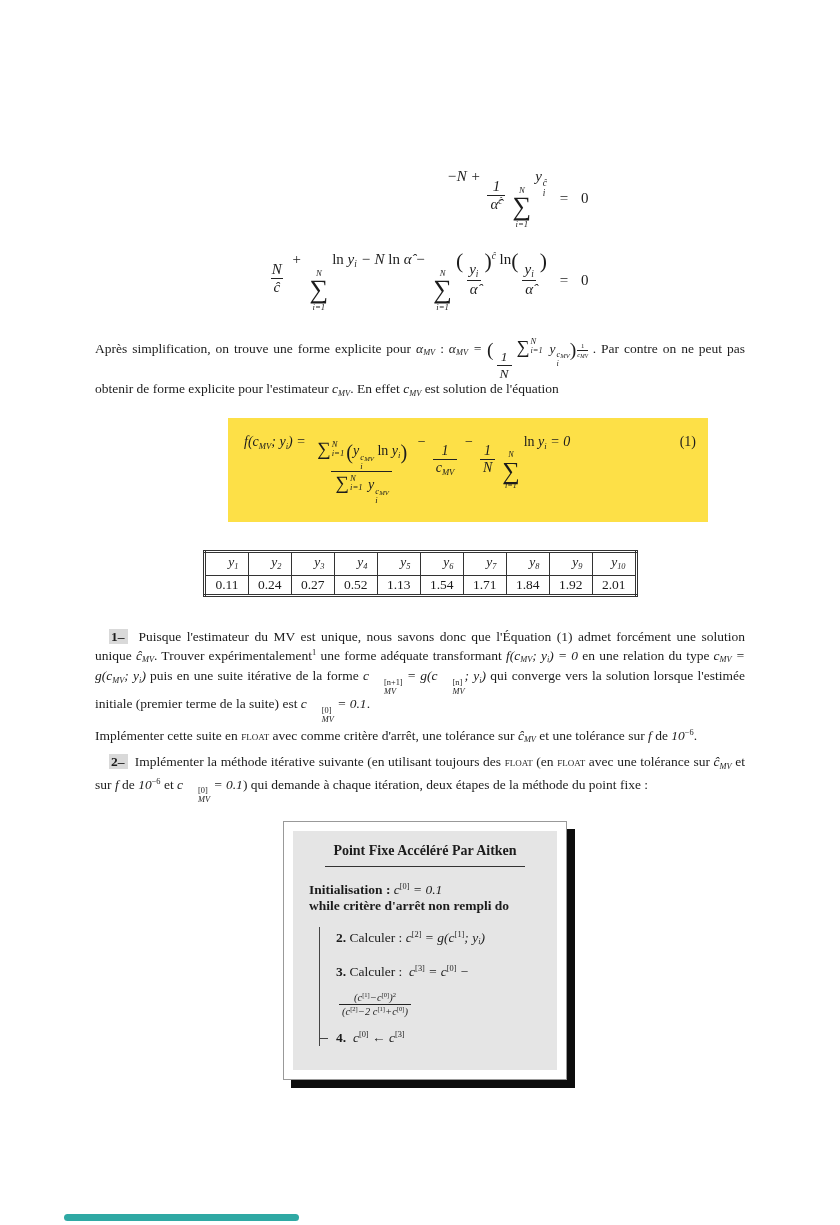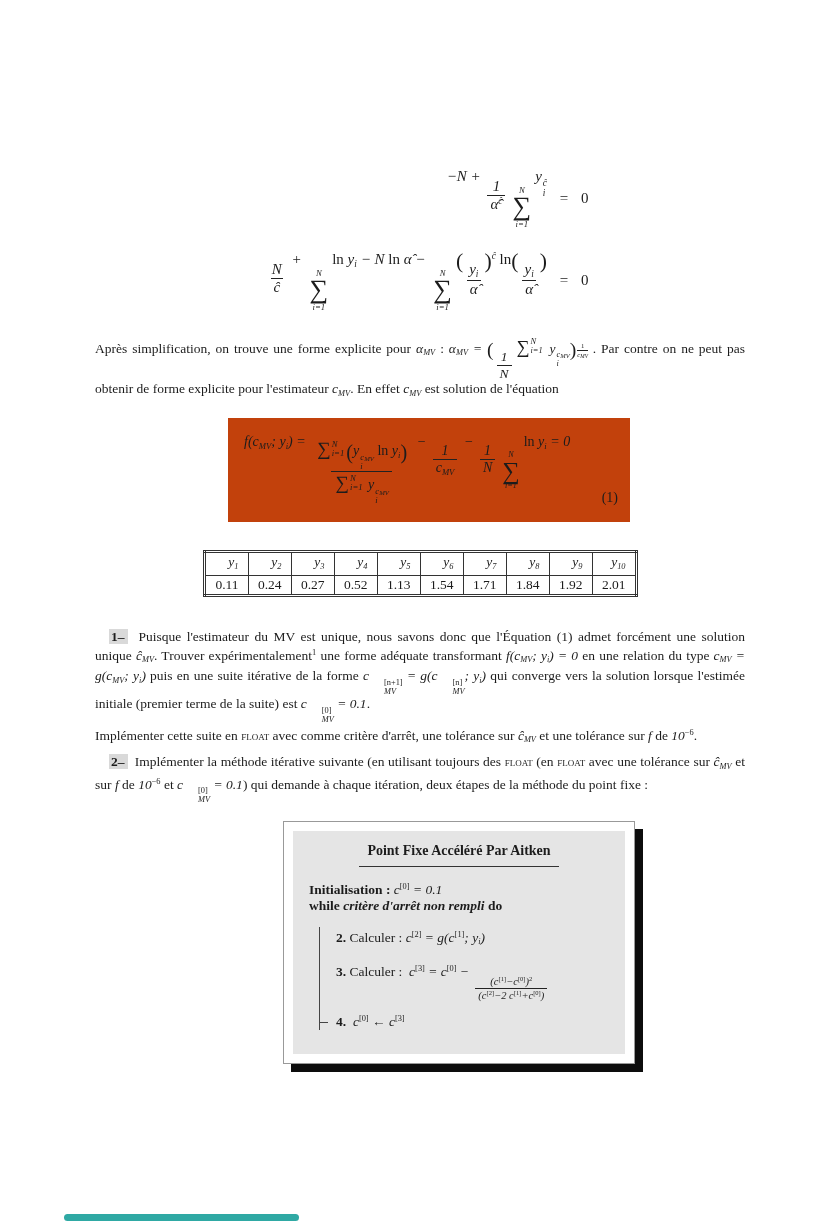--- a/index.html
+++ b/index.html
@@ -3,21 +3,21 @@
 <meta charset="utf-8">
 <style>
   html,body{margin:0;padding:0;background:#fff}
   .page{position:relative;width:840px;height:1225px;background:#fff;overflow:hidden;
         font-family:"Liberation Serif",serif;font-size:13.5px;line-height:16px;color:#1c1c1c;
         box-sizing:border-box;padding:168px 95px 0}
   
   .mt,.mi,.mb,.mbi,.msc{white-space:pre-wrap}
   .mi{font-style:italic}
   .mb{font-weight:700}
-  .mbi{font-weight:700;font-style:italic}
+  .mbi{font-weight:700;}
   .msc{font-variant:small-caps}
   .mqn{font-weight:700;background:#d9d9d9;padding:0 3px 0 2px}
   .msub{font-size:.62em;vertical-align:-.3em;font-style:italic}
   .msup{font-size:.62em;vertical-align:.55em}
   .it{font-style:italic}
   .mbig{font-size:1.45em;vertical-align:-.18em;font-style:normal}
   .mss{display:inline-flex;flex-direction:column;align-items:flex-start;font-size:.62em;
        line-height:1.05;vertical-align:-.55em;margin-left:1px}
   .mss .row{display:block}
   .nsub{font-size:.78em;vertical-align:-.2em;font-style:italic}
@@ -36,31 +36,31 @@
             line-height:1.2;vertical-align:.7em;margin-left:1px}
   .msupfrac .rowd{border-top:1px solid #222}
   
   .eqtop{display:grid;grid-template-columns:1fr 34px 24px;align-items:center;row-gap:20px;
          font-size:15px;margin-right:140px}
   .eqtop .expr{justify-self:end;text-align:right}
   .eqtop .eqrel{text-align:center}
   .para{margin:0;text-align:justify}
   .p1{margin-top:26px}
   .indent{text-indent:16px}
-  .eqbox{background:#c2410c;margin:16px 0 0 133px;width:402px;box-sizing:border-box;
-         padding:16px 12px 16px 16px;display:flex;align-items:flex-end;font-size:14px}
+  .eqbox{background:#fde047;margin:16px 0 0 133px;width:480px;box-sizing:border-box;
+         padding:16px 12px 16px 16px;display:flex;align-items:flex-start;font-size:14px}
   .eqtag{margin-left:auto}
   .p2{margin-top:18px}
   .tablefig{margin:28px 0 0;text-align:center}
   .tcaption{margin-bottom:8px}
   table{margin:0 auto;border-collapse:collapse;border:3px double #333}
   th,td{border:1px solid #333;padding:1px 9px;font-size:13.5px;font-weight:normal;min-width:24px;text-align:right}
   .question{margin-top:32px;text-align:justify;text-indent:14px}
   .q2{margin-top:6px}
-  .algo-outer{margin:16px 0 0 188px;width:352px;background:#fff;border:1px solid #999;
+  .algo-outer{margin:16px 0 0 188px;width:284px;background:#fff;border:1px solid #999;
               box-shadow:8px 8px 0 #0d0d0d;padding:9px;box-sizing:border-box}
   .algo-inner{background:#e5e5e5;padding:12px 16px 14px}
   .algo-title{font-weight:700;text-align:center;font-size:14px}
   .algo-rule{width:200px;margin:7px auto 12px;border-top:1px solid #333}
   .algo-line{margin:1px 0;font-size:13.5px}
   .algo-steps{margin:13px 0 0 10px;padding-left:16px;border-left:1.4px solid #444;position:relative}
   .algo-steps::after{content:"";position:absolute;left:0;bottom:7px;width:8px;border-top:1.4px solid #444}
   .algo-step{margin:10px 0;font-size:13.5px}
   .accent-bar{position:absolute;left:64px;bottom:4px;width:235px;height:7px;border-radius:3.5px;background:#2fa9a4}
 </style>

